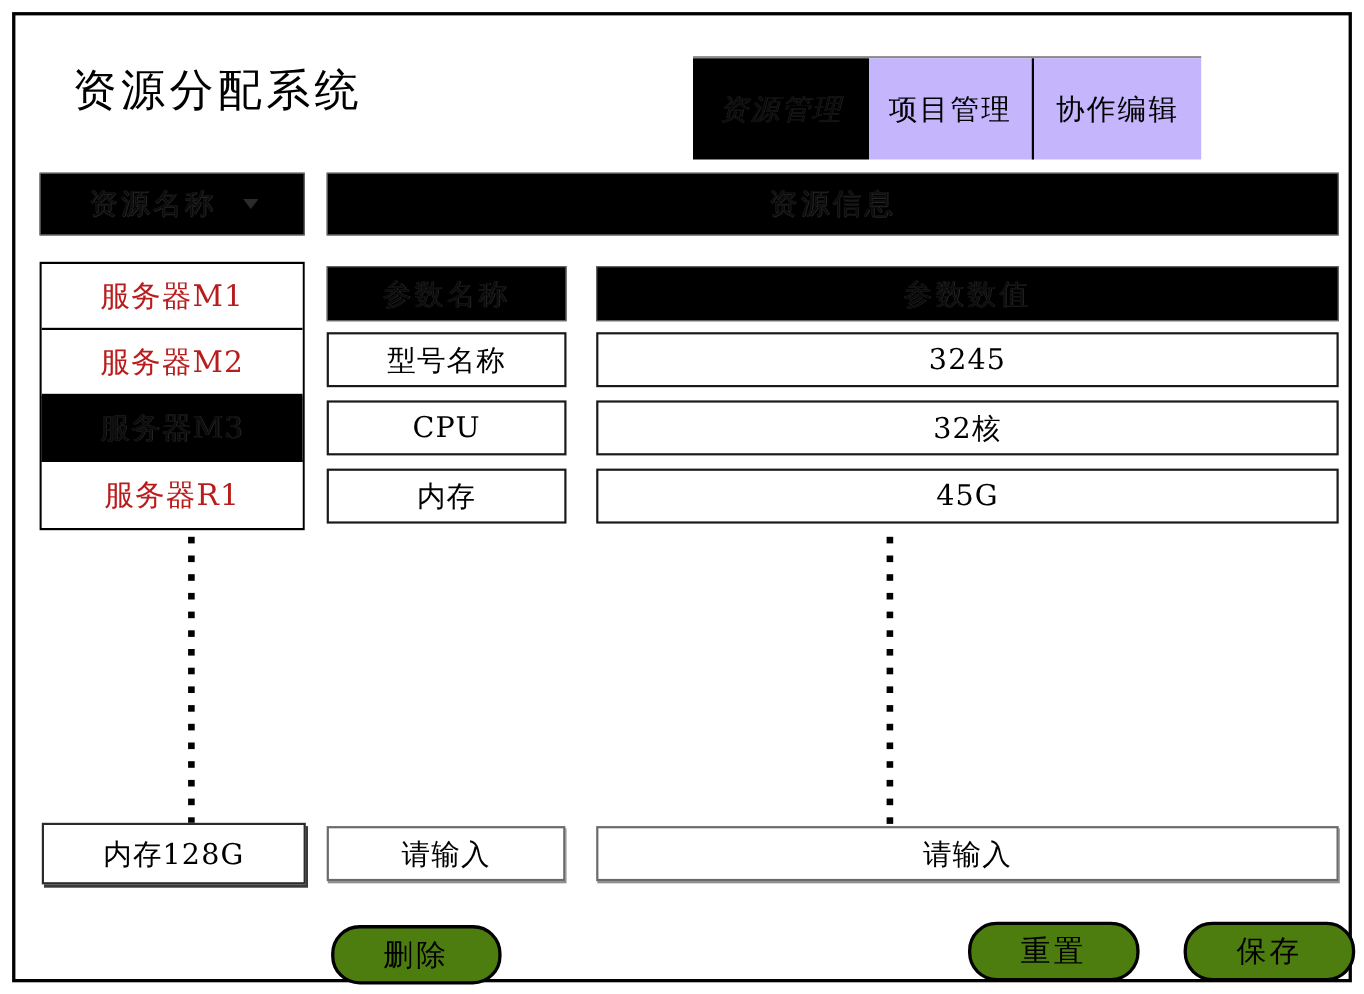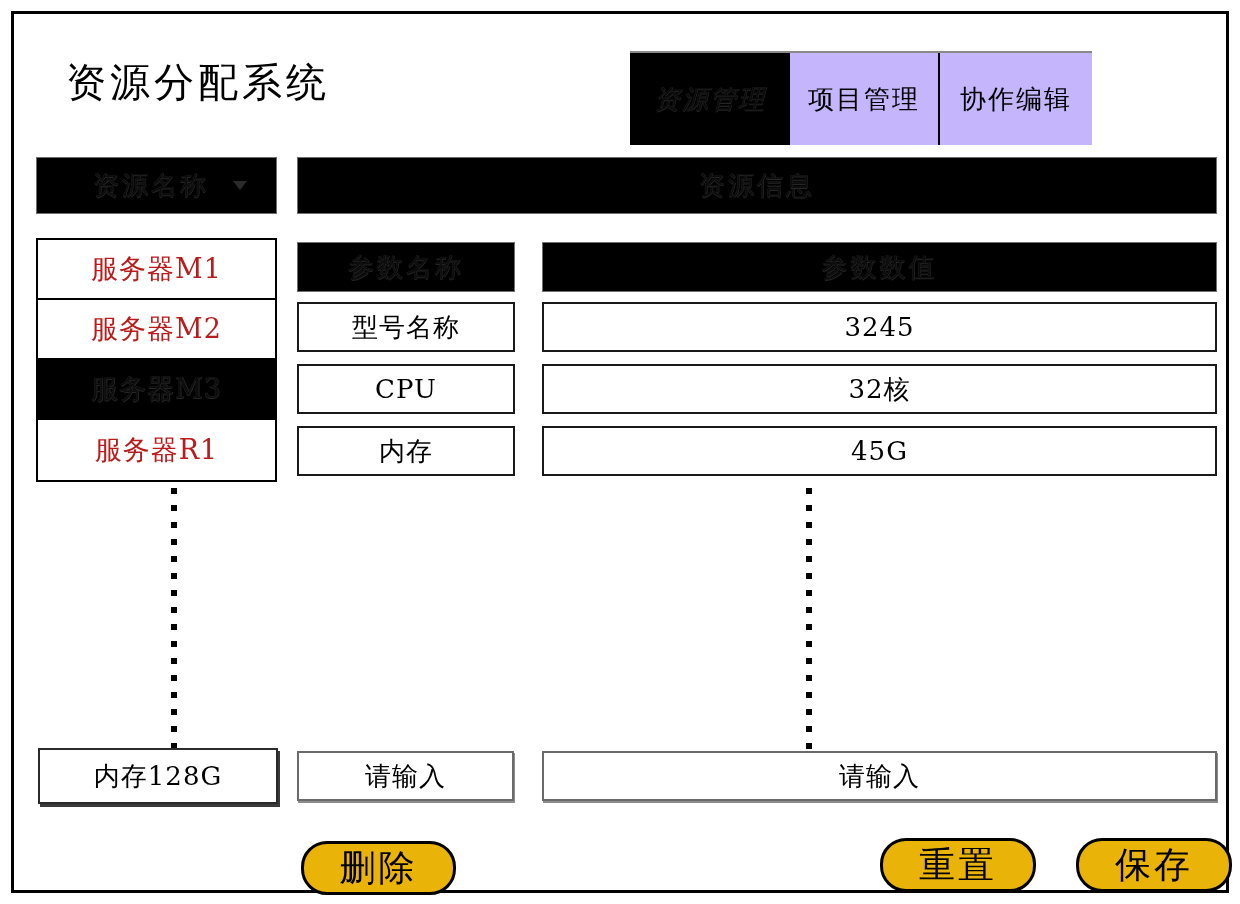--- a/index.html
+++ b/index.html
@@ -97,21 +97,21 @@
       0.6px 0 0 #2e2e2e,
       -0.6px 0 0 #1c1c1c,
       0 0.6px 0 #262626;
     white-space: nowrap;
   }
 
   
   .sidebar-header {
     left: 22px; top: 143px; width: 241px; height: 57px;
     justify-content: flex-start;
-    padding-left: 56px;
+    padding-left: 44px;
   }
   .caret-down {
     margin-left: 24px;
     width: 0; height: 0;
     border-left: 7px solid transparent;
     border-right: 7px solid transparent;
     border-top: 9px solid #2b2b2b;
     display: inline-block;
   }
 
@@ -230,27 +230,27 @@
   .binput.param-value {
     left: 528px; top: 737px; width: 675px; height: 50px;
     border: 2px solid #6a6a6a;
     box-shadow: 1px 2px 0 #8c8c8c;
   }
 
   
   .btn {
     position: absolute;
     box-sizing: border-box;
-    background: #eab308;
+    background: #4d7c0f;
     border: 3px solid #000;
     border-radius: 26px;
     display: flex;
     align-items: center;
     justify-content: center;
-    font-size: 36px;
+    font-size: 27px;
     letter-spacing: 3px;
     color: #000;
     white-space: nowrap;
   }
   .btn.delete { left: 287px; top: 827px; width: 155px; height: 54px; }
   .btn.reset  { left: 866px; top: 824px; width: 156px; height: 54px; }
   .btn.save   { left: 1062px; top: 824px; width: 156px; height: 54px; }
 </style>
 </head>
 <body>

